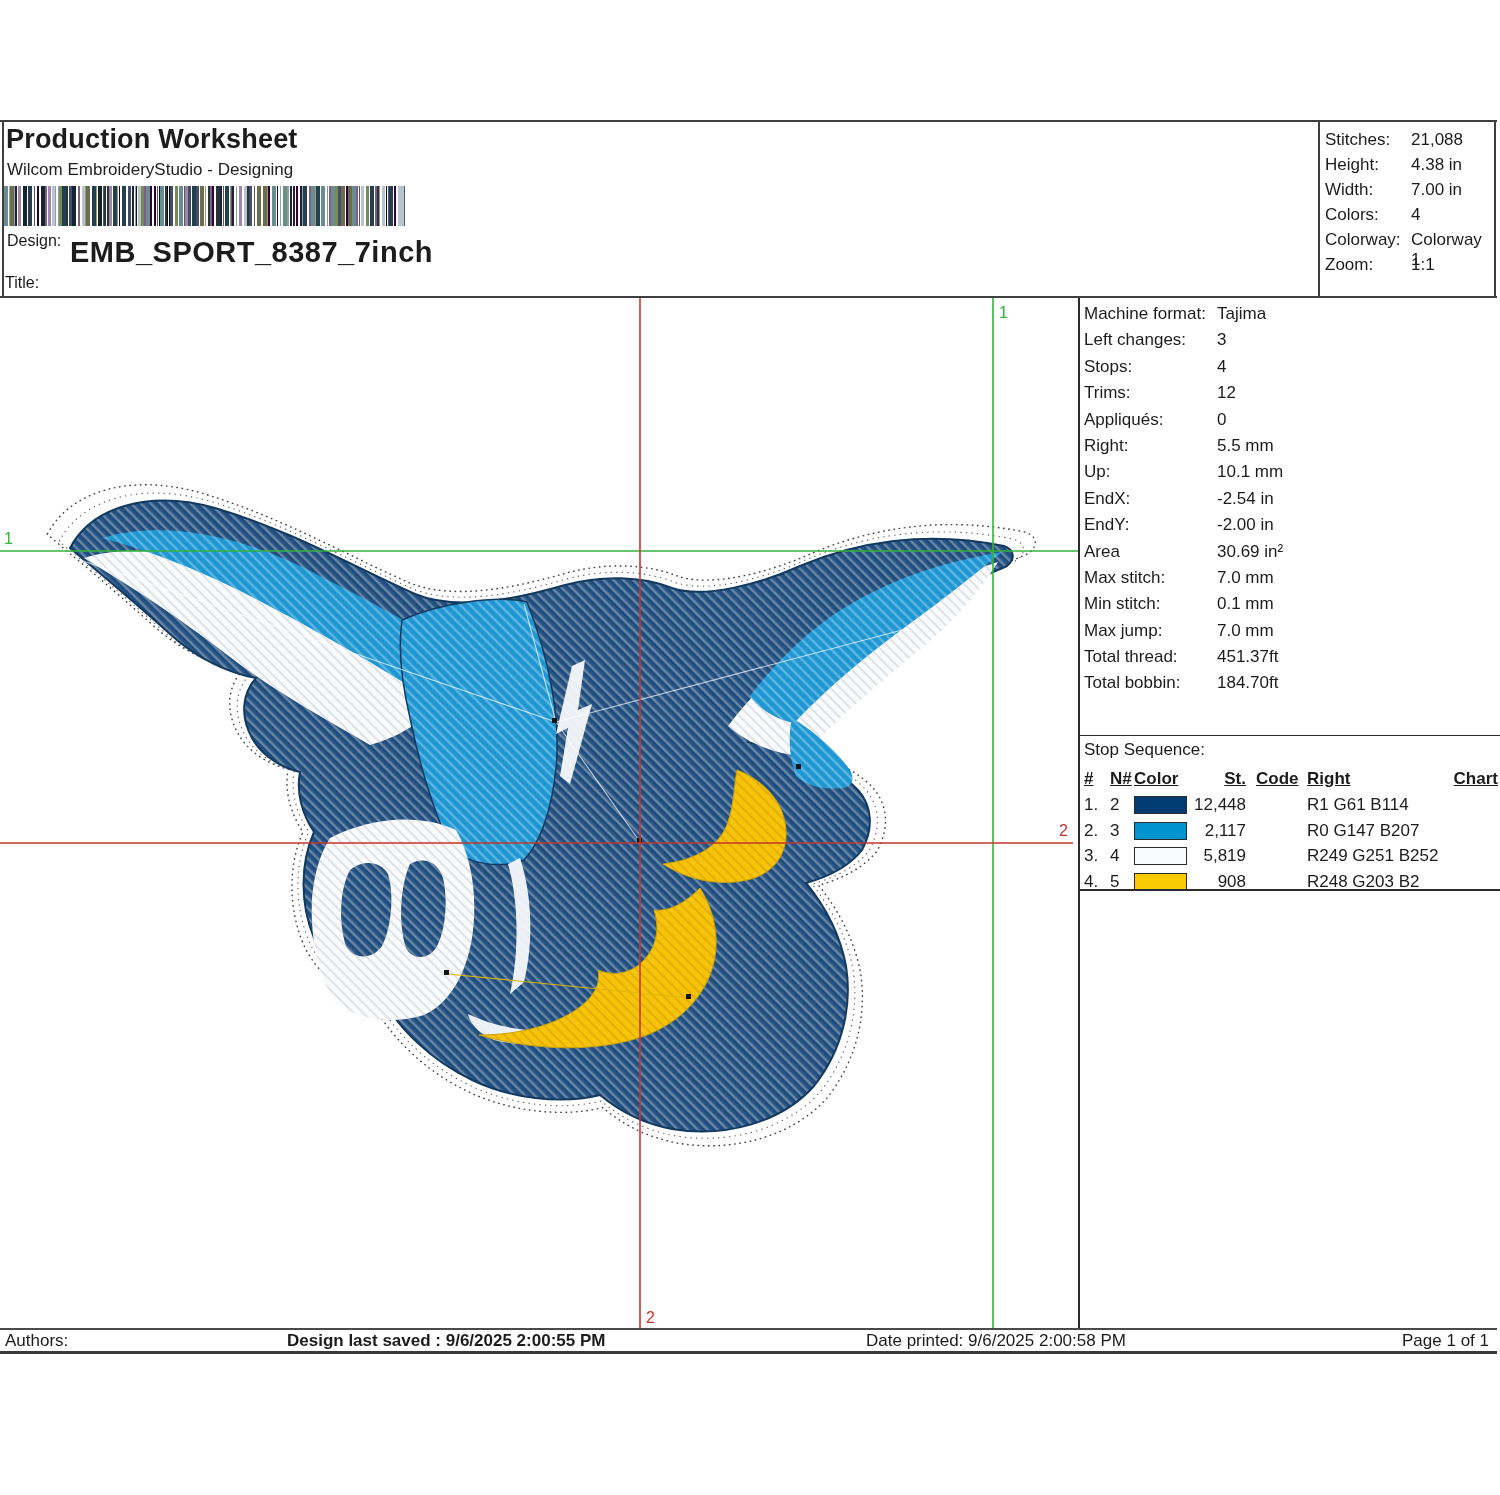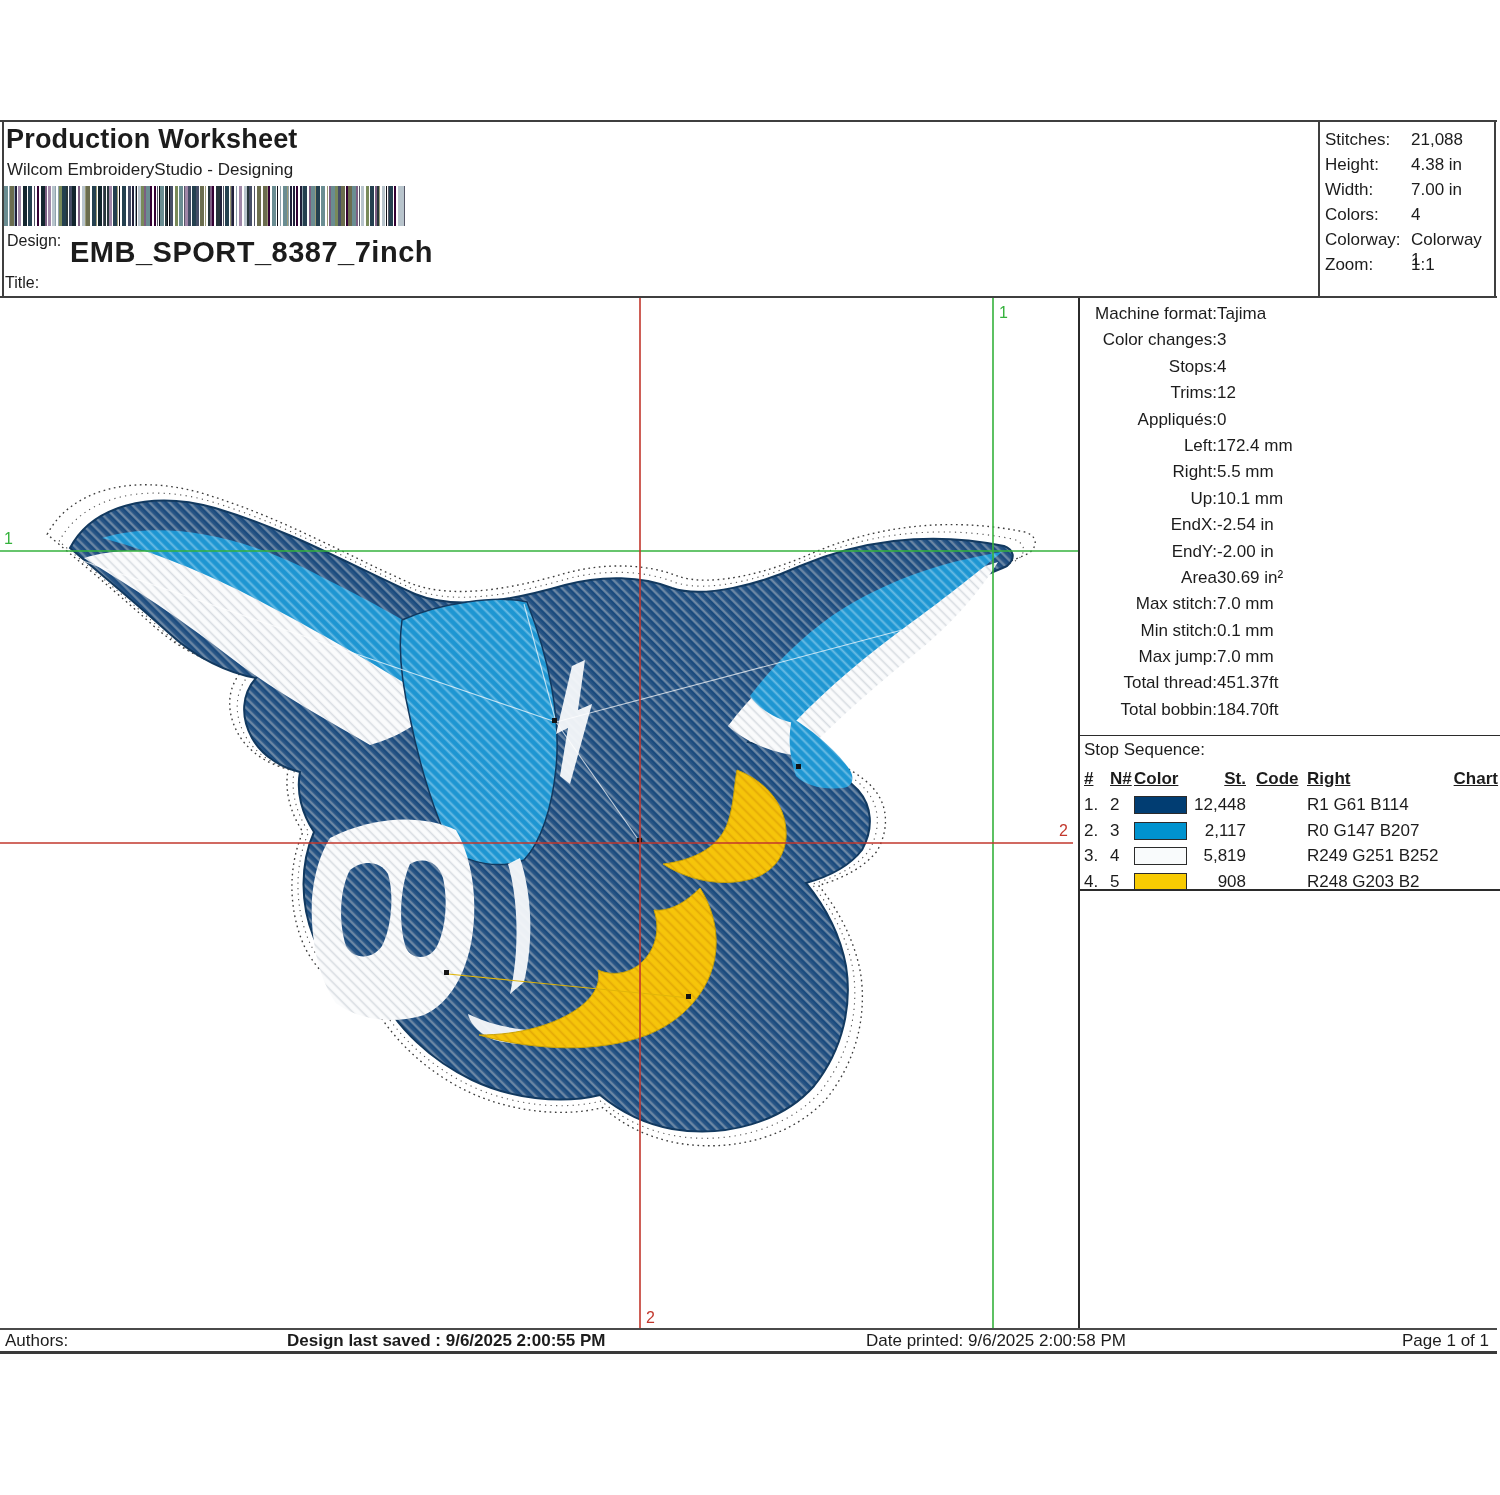--- a/index.html
+++ b/index.html
@@ -18,21 +18,21 @@
   #design-name{left:70px;top:236px;font-size:29px;font-weight:bold;letter-spacing:.5px;}
   #title-row{left:5px;top:274px;font-size:16px;}
   
   #summary-box{left:1318px;top:122px;width:178px;height:174px;border-left:2px solid #3f3f3f;border-right:2px solid #3f3f3f;box-sizing:border-box;padding:8px 0 0 5px;}
   .kv{display:flex;height:25px;font-size:17px;}
   .kv .k{width:86px;flex:none;}
   
   #right-panel{left:1078px;top:298px;width:422px;height:1030px;border-left:2px solid #2b2b2b;box-sizing:border-box;}
   #machine-list{position:absolute;left:4px;top:6px;width:414px;}
   #machine-list .kv{height:26.4px;}
-  #machine-list .kv .k{width:133px;text-align:right;}
+  #machine-list .kv .k{width:133px;}
   #stop-section{position:absolute;left:0;top:437px;width:422px;height:160px;border-top:1.5px solid #2b2b2b;}
   #stop-title{position:absolute;left:4px;top:4px;font-size:17px;}
   .shdr{position:absolute;top:33px;font-size:17px;font-weight:bold;text-decoration:underline;}
   .srow{position:absolute;height:22px;font-size:17px;}
   .c-num{position:absolute;left:4px;}
   .c-n{position:absolute;left:30px;}
   .c-swatch{position:absolute;left:54px;top:1px;width:51px;height:16px;border:1.5px solid #2b2b2b;}
   .c-st{position:absolute;left:88px;width:78px;text-align:right;}
   .c-name{position:absolute;left:227px;}
   #stop-bottom-rule{position:absolute;left:0;top:153px;width:422px;height:1.5px;background:#2b2b2b;}
@@ -171,38 +171,34 @@
 </svg>
 </div>
 
 <div class="abs" id="right-panel">
   <div id="machine-list">
       <div class="kv">
         <span class="k">Machine format:</span>
         <span class="v">Tajima</span>
       </div>
       <div class="kv">
-        <span class="k">Color changes:</span>
+        <span class="k">Left changes:</span>
         <span class="v">3</span>
       </div>
       <div class="kv">
         <span class="k">Stops:</span>
         <span class="v">4</span>
       </div>
       <div class="kv">
         <span class="k">Trims:</span>
         <span class="v">12</span>
       </div>
       <div class="kv">
         <span class="k">Appliqués:</span>
         <span class="v">0</span>
-      </div>
-      <div class="kv">
-        <span class="k">Left:</span>
-        <span class="v">172.4 mm</span>
       </div>
       <div class="kv">
         <span class="k">Right:</span>
         <span class="v">5.5 mm</span>
       </div>
       <div class="kv">
         <span class="k">Up:</span>
         <span class="v">10.1 mm</span>
       </div>
       <div class="kv">

